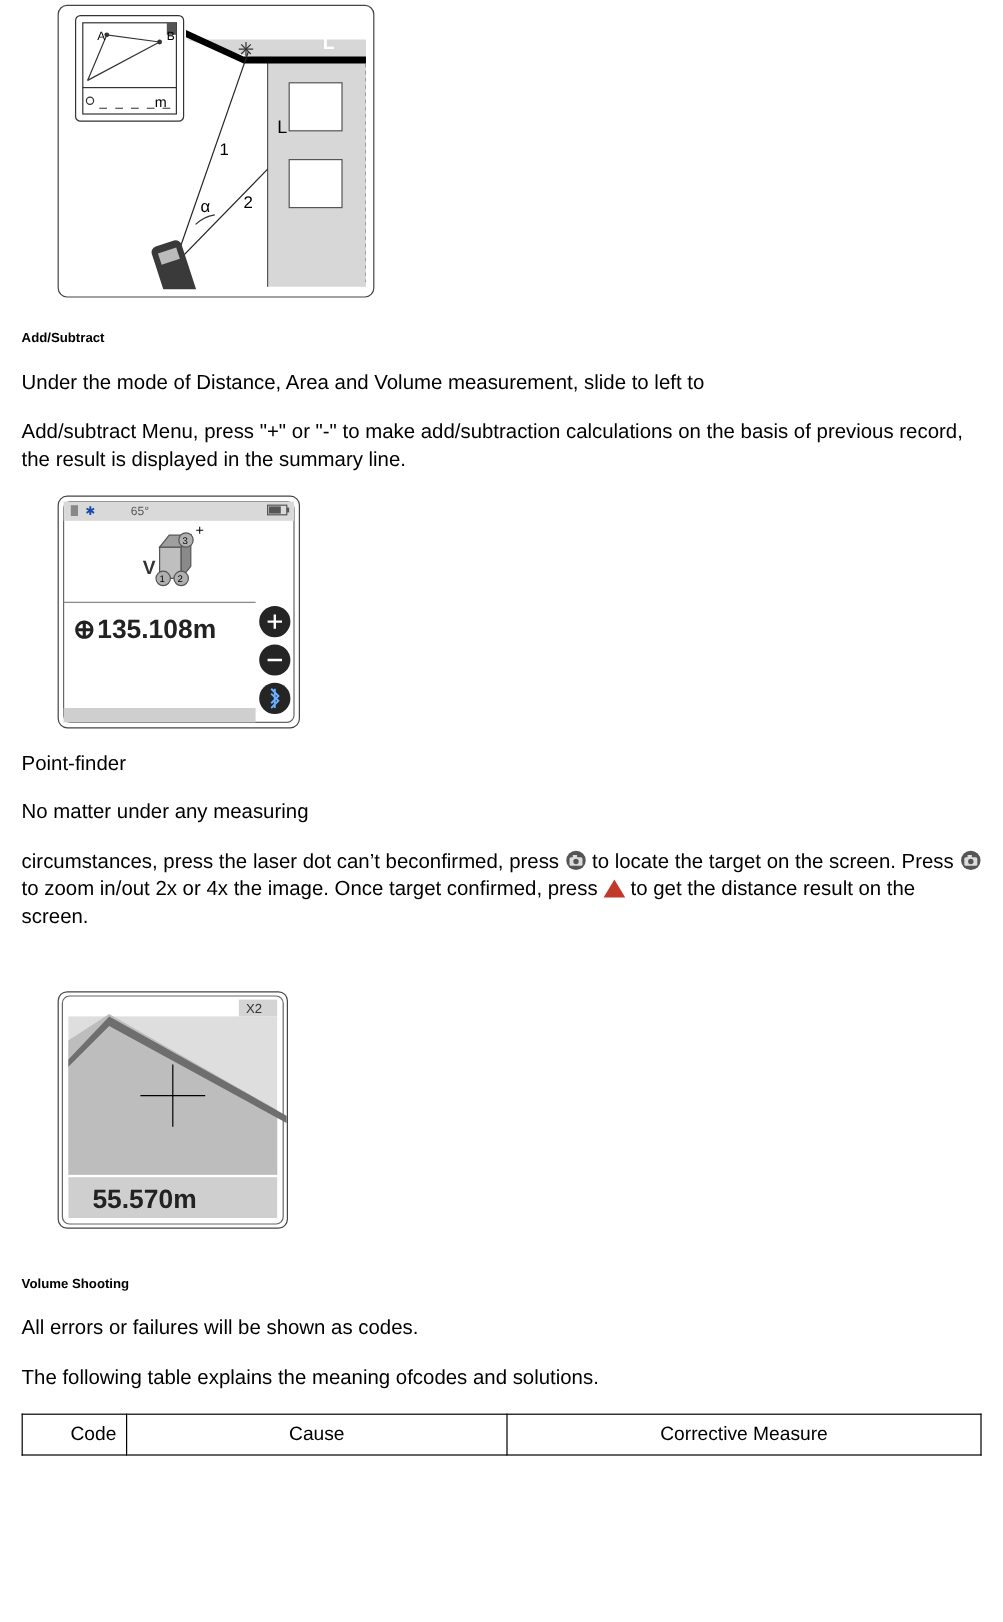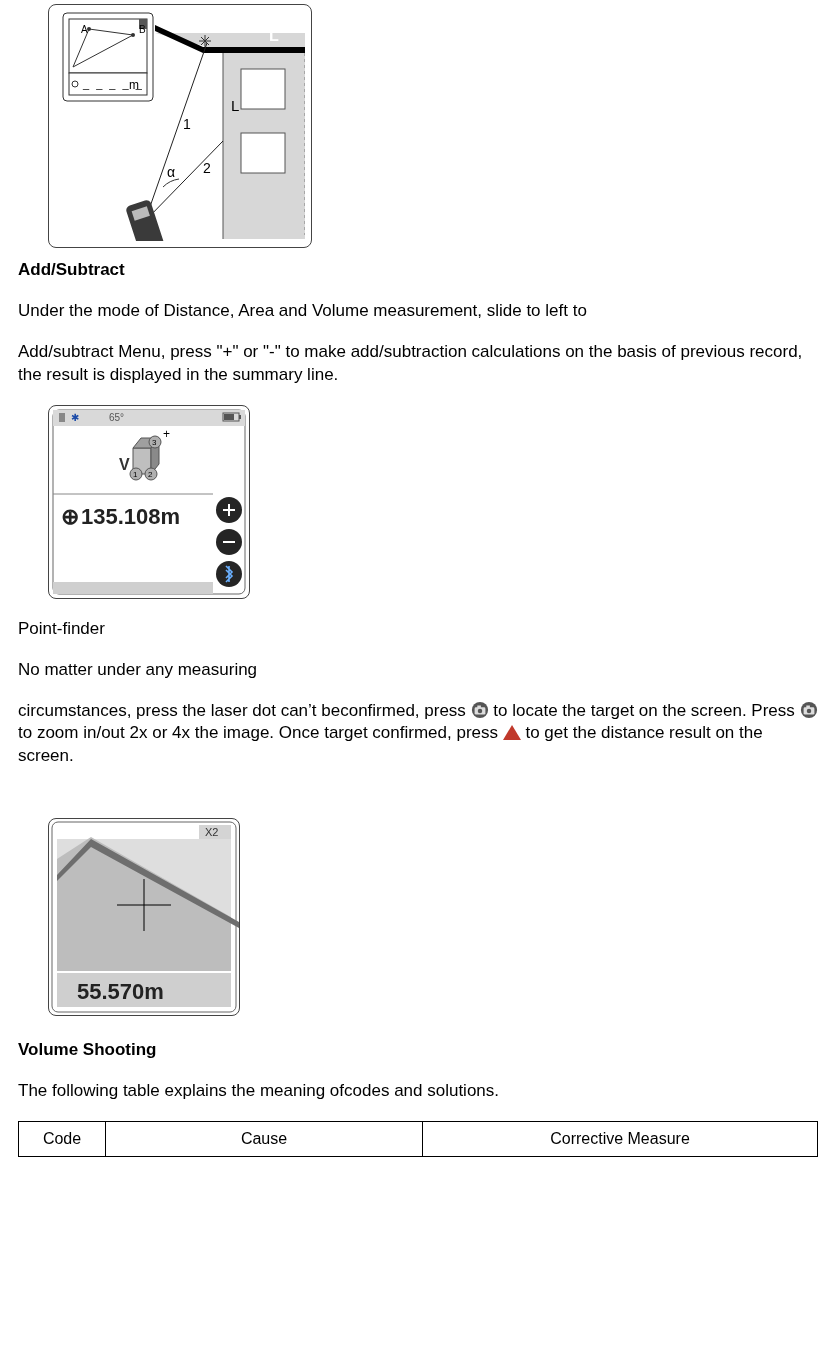--- a/index.html
+++ b/index.html
@@ -10,21 +10,21 @@
       font-family: Verdana, Geneva, sans-serif;
       font-size: 17px;
       line-height: 1.35;
     }
     .page {
       width: 836px;
       box-sizing: border-box;
       padding: 4px 18px 10px;
     }
     p { margin: 0 0 18px; }
-    h3 { margin: 4px 0 18px; font-size: 17px; font-weight: bold; }
+    h3 { margin: 20px 0 18px; font-size: 11px; font-weight: bold; }
 
     .fig { display: inline-block; border: 1px solid #444; border-radius: 8px; padding: 6px; background: #fff; }
     .fig svg { display: block; }
 
     .device2, .device3 {
       display: inline-block;
       border: 1px solid #444;
       border-radius: 8px;
       background: #fefefe;
       margin-bottom: 12px;
@@ -41,21 +41,21 @@
       width: 100%;
       margin-top: 4px;
     }
     table.err th, table.err td {
       border: 1px solid #000;
       padding: 6px 8px;
       text-align: center;
       font-weight: normal;
       font-size: 16px;
     }
-    table.err .col-code  { width: 70px; }
+    table.err .col-code  { width: 70px; text-align: right; }
     table.err .col-cause { width: 300px; }
 
     .inline-icon {
       display: inline-block;
       vertical-align: -3px;
       width: 18px; height: 18px;
     }
     .inline-icon svg { display: block; }
 
     .inline-tri {
@@ -238,20 +238,21 @@
 
     <line x1="95" y1="60" x2="95" y2="112" stroke="#000"></line>
     <line x1="68" y1="86" x2="122" y2="86" stroke="#000"></line>
 
     <rect x="8" y="154" width="174" height="34" fill="#cfcfcf"></rect>
     <text x="28" y="180" class="dist-text2">55.570m</text>
   </svg>
 </div>
 
 <h3>Volume Shooting</h3>
+<p>All errors or failures will be shown as codes.</p>
 <p>The following table explains the meaning ofcodes and solutions.</p>
 
 <table class="err">
   <tbody>
         <tr>
     <th class="col-code">Code</th>
     <th class="col-cause">Cause</th>
     <th>Corrective Measure</th>
   </tr>
 </tbody>

